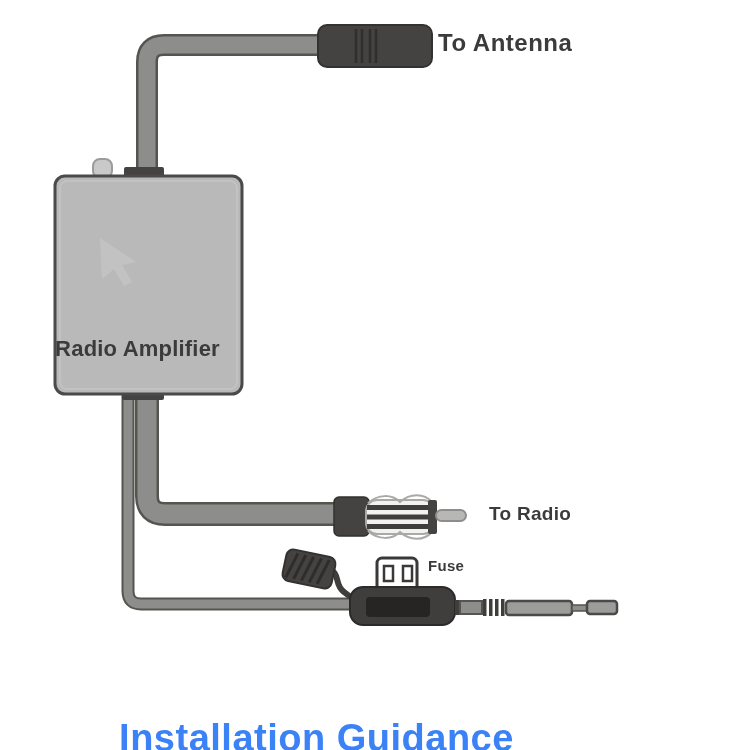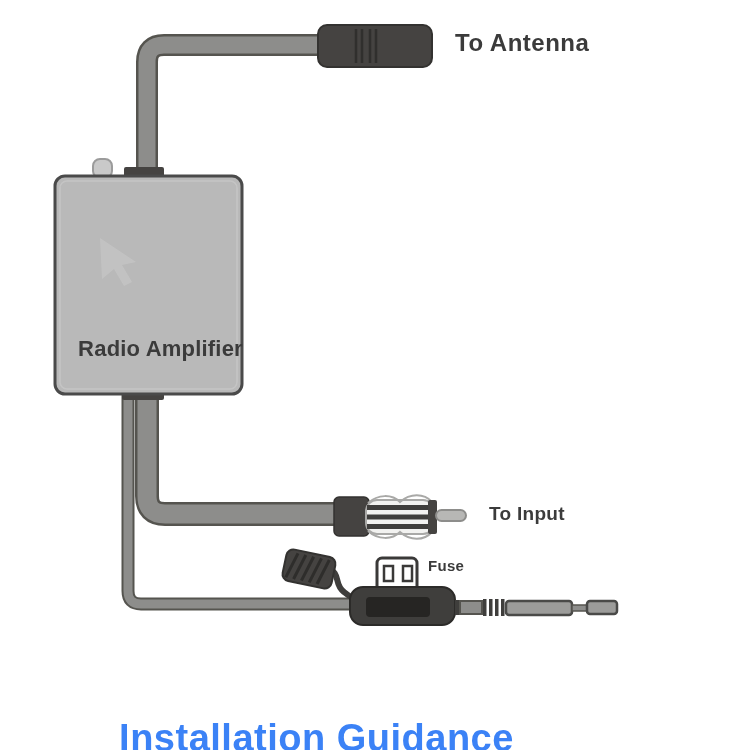--- a/index.html
+++ b/index.html
@@ -6,22 +6,22 @@
   body{
     width:750px;height:750px;background:#ffffff;position:relative;overflow:hidden;
     font-family:"Liberation Sans", sans-serif;
   }
   .canvas{position:absolute;inset:0;width:750px;height:750px;}
   svg.diagram{position:absolute;left:0;top:0;}
   .label{
     position:absolute;color:#3b3b3b;font-weight:700;line-height:1;
     white-space:nowrap;user-select:none;
   }
-  .label-to-antenna{left:455px;top:31px;font-size:24px;letter-spacing:0.5px;}
-  .label-amplifier{left:67px;top:338px;width:187px;text-align:center;font-size:22px;letter-spacing:0.2px;}
+  .label-to-antenna{left:438px;top:31px;font-size:24px;letter-spacing:0.5px;}
+  .label-amplifier{left:44px;top:338px;width:187px;text-align:center;font-size:22px;letter-spacing:0.2px;}
   .label-to-radio{left:489px;top:504px;font-size:19px;letter-spacing:0.3px;}
   .label-fuse{left:428px;top:558px;font-size:15px;letter-spacing:0.3px;}
   .label-power{left:458px;top:621px;font-size:22px;white-space:pre;letter-spacing:0.4px;}
   .label-title{
     left:0;top:719px;width:633px;text-align:center;
     font-size:38px;font-weight:700;color:#3b82f6;letter-spacing:0.5px;
   }
 </style>
 </head>
 <body>
@@ -93,19 +93,19 @@
       <rect x="506" y="601" width="66" height="14" rx="3" fill="#9c9c9a" stroke="#4a4a48" stroke-width="2.5"></rect>
       <rect x="572" y="605" width="15" height="6" fill="#8d8d8b" stroke="#55544f" stroke-width="1.5"></rect>
       <rect x="587" y="601" width="30" height="13" rx="3" fill="#9c9c9a" stroke="#4a4a48" stroke-width="2.5"></rect>
     </g>
   </svg>
 
   <div class="label label-to-antenna">To Antenna</div>
 
   <div class="label label-amplifier">Radio Amplifier</div>
 
-  <div class="label label-to-radio">To Input</div>
+  <div class="label label-to-radio">To Radio</div>
 
   <div class="label label-fuse">Fuse</div>
 
 
   <div class="label label-title">Installation Guidance</div>
 </div>
 
 </body></html>

